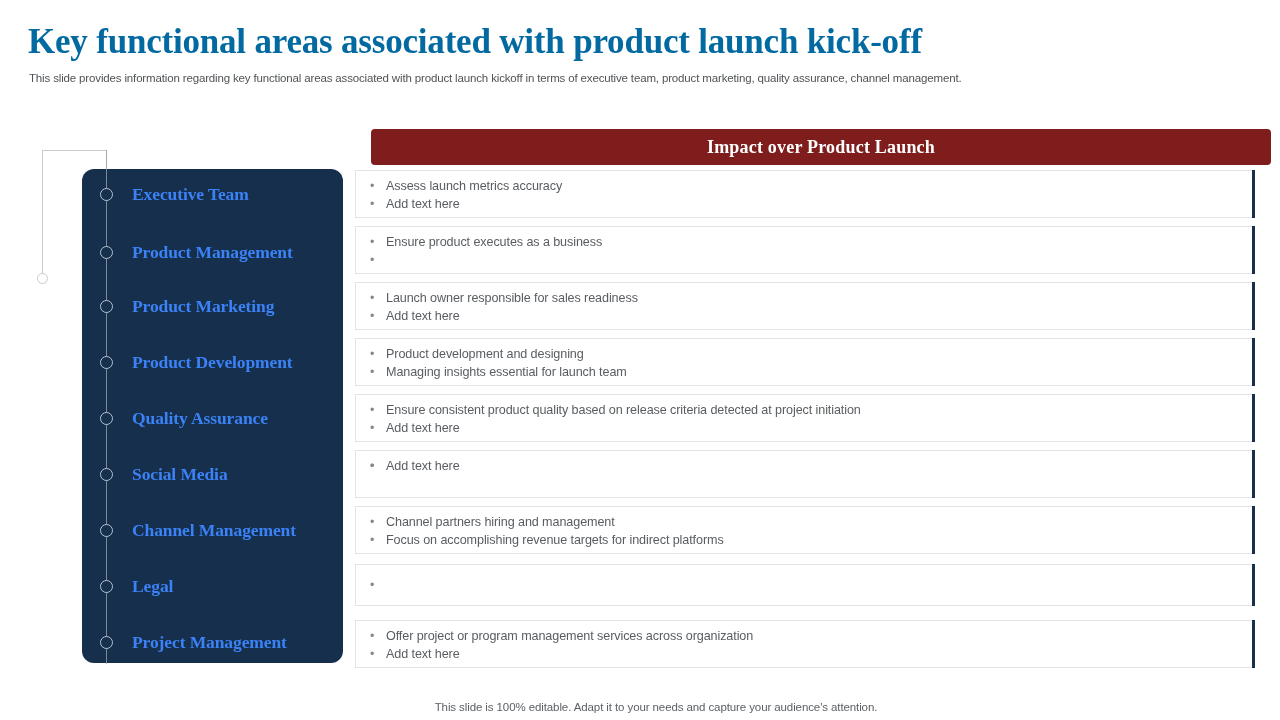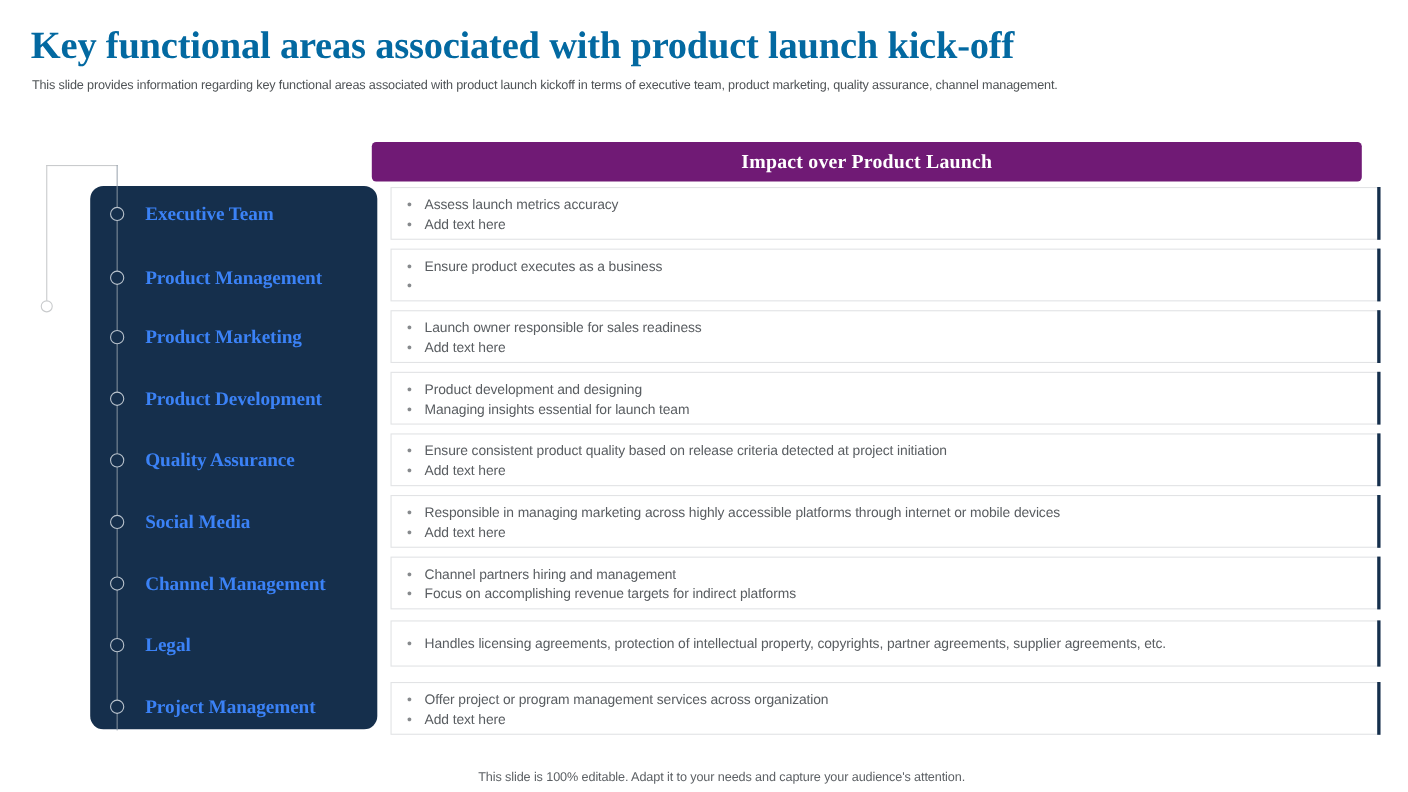--- a/index.html
+++ b/index.html
@@ -122,25 +122,25 @@
     font-size: 17.5px;
     font-weight: bold;
     color: #3b82f6;
     white-space: nowrap;
     letter-spacing: -0.1px;
   }
 
   
   #impact-header {
     position: absolute;
-    left: 338px;
+    left: 371px;
     top: 129px;
     width: 900px;
     height: 36px;
-    background: #701a75;
+    background: #7f1d1d;
     border-radius: 4px;
     display: flex;
     align-items: center;
     justify-content: center;
   }
   #impact-header-text {
     font-family: "Liberation Serif", serif;
     font-size: 18px;
     font-weight: bold;
     color: #ffffff;
@@ -282,35 +282,35 @@
     </div>
     <div class="impact-row" style="top: 394px; height: 48px;">
       <ul class="bullets" style="padding-top: 6px;">
         <li><span class="bul">•</span><span>Ensure consistent product quality based on release criteria detected at project initiation</span></li>
         <li><span class="bul">•</span><span>Add text here</span></li>
       </ul>
       <div class="accent"></div>
     </div>
     <div class="impact-row" style="top: 450px; height: 48px;">
       <ul class="bullets" style="padding-top: 6px;">
-        <li><span class="bul">•</span><span>Responsible in managing marketing across highly accessible platforms through internet or mobile devices</span></li>
+        <li><span class="bul">•</span></li>
         <li><span class="bul">•</span><span>Add text here</span></li>
       </ul>
       <div class="accent"></div>
     </div>
     <div class="impact-row" style="top: 506px; height: 48px;">
       <ul class="bullets" style="padding-top: 6px;">
         <li><span class="bul">•</span><span>Channel partners hiring and management</span></li>
         <li><span class="bul">•</span><span>Focus on accomplishing revenue targets for indirect platforms</span></li>
       </ul>
       <div class="accent"></div>
     </div>
     <div class="impact-row" style="top: 564px; height: 42px;">
       <ul class="bullets" style="padding-top: 11px;">
-        <li><span class="bul">•</span><span>Handles licensing agreements, protection of intellectual property, copyrights, partner agreements, supplier agreements, etc.</span></li>
+        <li><span class="bul">•</span></li>
       </ul>
       <div class="accent"></div>
     </div>
     <div class="impact-row" style="top: 620px; height: 48px;">
       <ul class="bullets" style="padding-top: 6px;">
         <li><span class="bul">•</span><span>Offer project or program management services across organization</span></li>
         <li><span class="bul">•</span><span>Add text here</span></li>
       </ul>
       <div class="accent"></div>
     </div>

